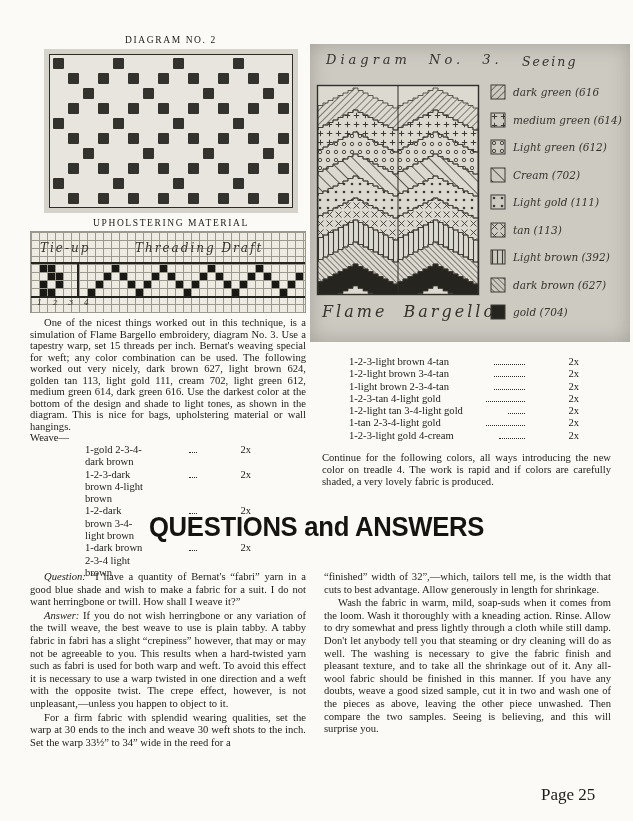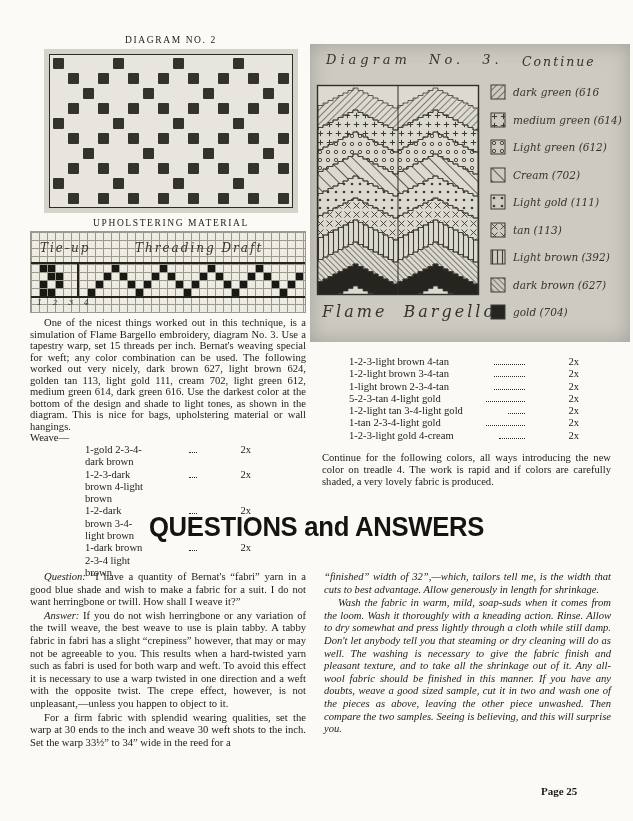--- a/index.html
+++ b/index.html
@@ -50,25 +50,25 @@
   .leader{flex:1;border-bottom:1.3px dotted #2a2925;margin:0 1px 2px 3px;min-width:8px;}
   .para2{left:322px;top:452px;width:289px;line-height:12px;}
   
   .qa-title{position:absolute;left:0;top:512px;width:100%;text-align:center;margin:0;
     font-family:"Liberation Sans",sans-serif;font-size:27px;font-weight:700;letter-spacing:-.3px;
     transform:scaleX(.95);color:#151410;}
   .qa-byline{position:absolute;left:0;top:552px;width:100%;text-align:center;
     font-family:"Liberation Sans",sans-serif;font-size:12px;letter-spacing:.4px;word-spacing:4px;color:#23221e;}
   .qa-col{position:absolute;top:571px;}
   .qa-left{left:30px;width:276px;}
-  .qa-right{left:324px;width:287px;font-style:italic;}
+  .qa-right{left:324px;width:287px;}
   .qa-col p{font-size:10.6px;line-height:12.6px;text-align:justify;text-indent:14px;margin:0;}
   .qa-col p + p{margin-top:1px;}
   .lead{font-style:italic;}
-  .page-num{position:absolute;left:541px;top:785px;font-size:11px;font-weight:700;}
+  .page-num{position:absolute;left:541px;top:785px;font-size:17px;font-weight:400;}
 </style>
 </head>
 <body>
 
 <div class="page">
 
   <svg width="0" height="0" style="position:absolute" aria-hidden="true">
     <defs>
       <pattern id="p-hatch" width="5" height="5" patternUnits="userSpaceOnUse" patternTransform="rotate(45)">
         <line x1="0" y1="0" x2="0" y2="5" stroke="#3c3a34" stroke-width="1.2"></line>
@@ -205,21 +205,21 @@
         <div class="dcell" style="left: 265px; top: 41px;"></div>
       </div>
     <div class="draft-rule rule-top"></div>
     <div class="draft-rule rule-bottom"></div>
     <div class="draft-vrule"></div>
     <span class="hand draft-numbers">1 2 3 4</span>
   </figure>
 
   <figure class="bargello-fig">
     <span class="hand fig3-title">Diagram No. 3.</span>
-    <span class="hand fig3-symbols">Continue</span>
+    <span class="hand fig3-symbols">Seeing</span>
     <svg id="bargello-svg" width="166" height="212">
         <rect x="2" y="2" width="160" height="208" fill="#dcd9d0"></rect>
         <clipPath id="chartClip">
           <rect x="2" y="2" width="160" height="208"></rect>
         </clipPath>
         <g clip-path="url(#chartClip)">
           <path d="M2,24 L2,21.5 L7,21.5 L7,19 L12,19 L12,16.5 L17,16.5 L17,14 L22,14 L22,11.5 L27,11.5 L27,9 L32,9 L32,6.5 L37,6.5 L37,4 L42,4 L42,6.5 L47,6.5 L47,9 L52,9 L52,11.5 L57,11.5 L57,14 L62,14 L62,16.5 L67,16.5 L67,19 L72,19 L72,21.5 L77,21.5 L77,24 L82,24 L82,21.5 L87,21.5 L87,19 L92,19 L92,16.5 L97,16.5 L97,14 L102,14 L102,11.5 L107,11.5 L107,9 L112,9 L112,6.5 L117,6.5 L117,4 L122,4 L122,6.5 L127,6.5 L127,9 L132,9 L132,11.5 L137,11.5 L137,14 L142,14 L142,16.5 L147,16.5 L147,19 L152,19 L152,21.5 L157,21.5 L157,24 L162,24 L162,46 L157,46 L157,43.5 L152,43.5 L152,41 L147,41 L147,38.5 L142,38.5 L142,36 L137,36 L137,33.5 L132,33.5 L132,31 L127,31 L127,28.5 L122,28.5 L122,26 L117,26 L117,28.5 L112,28.5 L112,31 L107,31 L107,33.5 L102,33.5 L102,36 L97,36 L97,38.5 L92,38.5 L92,41 L87,41 L87,43.5 L82,43.5 L82,46 L77,46 L77,43.5 L72,43.5 L72,41 L67,41 L67,38.5 L62,38.5 L62,36 L57,36 L57,33.5 L52,33.5 L52,31 L47,31 L47,28.5 L42,28.5 L42,26 L37,26 L37,28.5 L32,28.5 L32,31 L27,31 L27,33.5 L22,33.5 L22,36 L17,36 L17,38.5 L12,38.5 L12,41 L7,41 L7,43.5 L2,43.5 L2,46 Z" fill="url(#p-hatch)" stroke="#3c3a34" stroke-width="0.8"></path>
           <path d="M2,46 L2,43.5 L7,43.5 L7,41 L12,41 L12,38.5 L17,38.5 L17,36 L22,36 L22,33.5 L27,33.5 L27,31 L32,31 L32,28.5 L37,28.5 L37,26 L42,26 L42,28.5 L47,28.5 L47,31 L52,31 L52,33.5 L57,33.5 L57,36 L62,36 L62,38.5 L67,38.5 L67,41 L72,41 L72,43.5 L77,43.5 L77,46 L82,46 L82,43.5 L87,43.5 L87,41 L92,41 L92,38.5 L97,38.5 L97,36 L102,36 L102,33.5 L107,33.5 L107,31 L112,31 L112,28.5 L117,28.5 L117,26 L122,26 L122,28.5 L127,28.5 L127,31 L132,31 L132,33.5 L137,33.5 L137,36 L142,36 L142,38.5 L147,38.5 L147,41 L152,41 L152,43.5 L157,43.5 L157,46 L162,46 L162,68 L157,68 L157,65.5 L152,65.5 L152,63 L147,63 L147,60.5 L142,60.5 L142,58 L137,58 L137,55.5 L132,55.5 L132,53 L127,53 L127,50.5 L122,50.5 L122,48 L117,48 L117,50.5 L112,50.5 L112,53 L107,53 L107,55.5 L102,55.5 L102,58 L97,58 L97,60.5 L92,60.5 L92,63 L87,63 L87,65.5 L82,65.5 L82,68 L77,68 L77,65.5 L72,65.5 L72,63 L67,63 L67,60.5 L62,60.5 L62,58 L57,58 L57,55.5 L52,55.5 L52,53 L47,53 L47,50.5 L42,50.5 L42,48 L37,48 L37,50.5 L32,50.5 L32,53 L27,53 L27,55.5 L22,55.5 L22,58 L17,58 L17,60.5 L12,60.5 L12,63 L7,63 L7,65.5 L2,65.5 L2,68 Z" fill="url(#p-plus)" stroke="#3c3a34" stroke-width="0.8"></path>
           <path d="M2,68 L2,65.5 L7,65.5 L7,63 L12,63 L12,60.5 L17,60.5 L17,58 L22,58 L22,55.5 L27,55.5 L27,53 L32,53 L32,50.5 L37,50.5 L37,48 L42,48 L42,50.5 L47,50.5 L47,53 L52,53 L52,55.5 L57,55.5 L57,58 L62,58 L62,60.5 L67,60.5 L67,63 L72,63 L72,65.5 L77,65.5 L77,68 L82,68 L82,65.5 L87,65.5 L87,63 L92,63 L92,60.5 L97,60.5 L97,58 L102,58 L102,55.5 L107,55.5 L107,53 L112,53 L112,50.5 L117,50.5 L117,48 L122,48 L122,50.5 L127,50.5 L127,53 L132,53 L132,55.5 L137,55.5 L137,58 L142,58 L142,60.5 L147,60.5 L147,63 L152,63 L152,65.5 L157,65.5 L157,68 L162,68 L162,90 L157,90 L157,87.5 L152,87.5 L152,85 L147,85 L147,82.5 L142,82.5 L142,80 L137,80 L137,77.5 L132,77.5 L132,75 L127,75 L127,72.5 L122,72.5 L122,70 L117,70 L117,72.5 L112,72.5 L112,75 L107,75 L107,77.5 L102,77.5 L102,80 L97,80 L97,82.5 L92,82.5 L92,85 L87,85 L87,87.5 L82,87.5 L82,90 L77,90 L77,87.5 L72,87.5 L72,85 L67,85 L67,82.5 L62,82.5 L62,80 L57,80 L57,77.5 L52,77.5 L52,75 L47,75 L47,72.5 L42,72.5 L42,70 L37,70 L37,72.5 L32,72.5 L32,75 L27,75 L27,77.5 L22,77.5 L22,80 L17,80 L17,82.5 L12,82.5 L12,85 L7,85 L7,87.5 L2,87.5 L2,90 Z" fill="url(#p-circle)" stroke="#3c3a34" stroke-width="0.8"></path>
           <path d="M2,90 L2,87.5 L7,87.5 L7,85 L12,85 L12,82.5 L17,82.5 L17,80 L22,80 L22,77.5 L27,77.5 L27,75 L32,75 L32,72.5 L37,72.5 L37,70 L42,70 L42,72.5 L47,72.5 L47,75 L52,75 L52,77.5 L57,77.5 L57,80 L62,80 L62,82.5 L67,82.5 L67,85 L72,85 L72,87.5 L77,87.5 L77,90 L82,90 L82,87.5 L87,87.5 L87,85 L92,85 L92,82.5 L97,82.5 L97,80 L102,80 L102,77.5 L107,77.5 L107,75 L112,75 L112,72.5 L117,72.5 L117,70 L122,70 L122,72.5 L127,72.5 L127,75 L132,75 L132,77.5 L137,77.5 L137,80 L142,80 L142,82.5 L147,82.5 L147,85 L152,85 L152,87.5 L157,87.5 L157,90 L162,90 L162,112 L157,112 L157,109.5 L152,109.5 L152,107 L147,107 L147,104.5 L142,104.5 L142,102 L137,102 L137,99.5 L132,99.5 L132,97 L127,97 L127,94.5 L122,94.5 L122,92 L117,92 L117,94.5 L112,94.5 L112,97 L107,97 L107,99.5 L102,99.5 L102,102 L97,102 L97,104.5 L92,104.5 L92,107 L87,107 L87,109.5 L82,109.5 L82,112 L77,112 L77,109.5 L72,109.5 L72,107 L67,107 L67,104.5 L62,104.5 L62,102 L57,102 L57,99.5 L52,99.5 L52,97 L47,97 L47,94.5 L42,94.5 L42,92 L37,92 L37,94.5 L32,94.5 L32,97 L27,97 L27,99.5 L22,99.5 L22,102 L17,102 L17,104.5 L12,104.5 L12,107 L7,107 L7,109.5 L2,109.5 L2,112 Z" fill="url(#p-wdiag)" stroke="#3c3a34" stroke-width="0.8"></path>
@@ -325,21 +325,21 @@
         <span>1-2-light brown 3-4-tan</span>
         <span class="leader"></span>
         <span>2x</span>
       </div>
       <div class="leader-row">
         <span>1-light brown 2-3-4-tan</span>
         <span class="leader"></span>
         <span>2x</span>
       </div>
       <div class="leader-row">
-        <span>5-2-3-tan 4-light gold</span>
+        <span>1-2-3-tan 4-light gold</span>
         <span class="leader"></span>
         <span>2x</span>
       </div>
       <div class="leader-row">
         <span>1-2-light tan 3-4-light gold</span>
         <span class="leader"></span>
         <span>2x</span>
       </div>
       <div class="leader-row">
         <span>1-tan 2-3-4-light gold</span>

